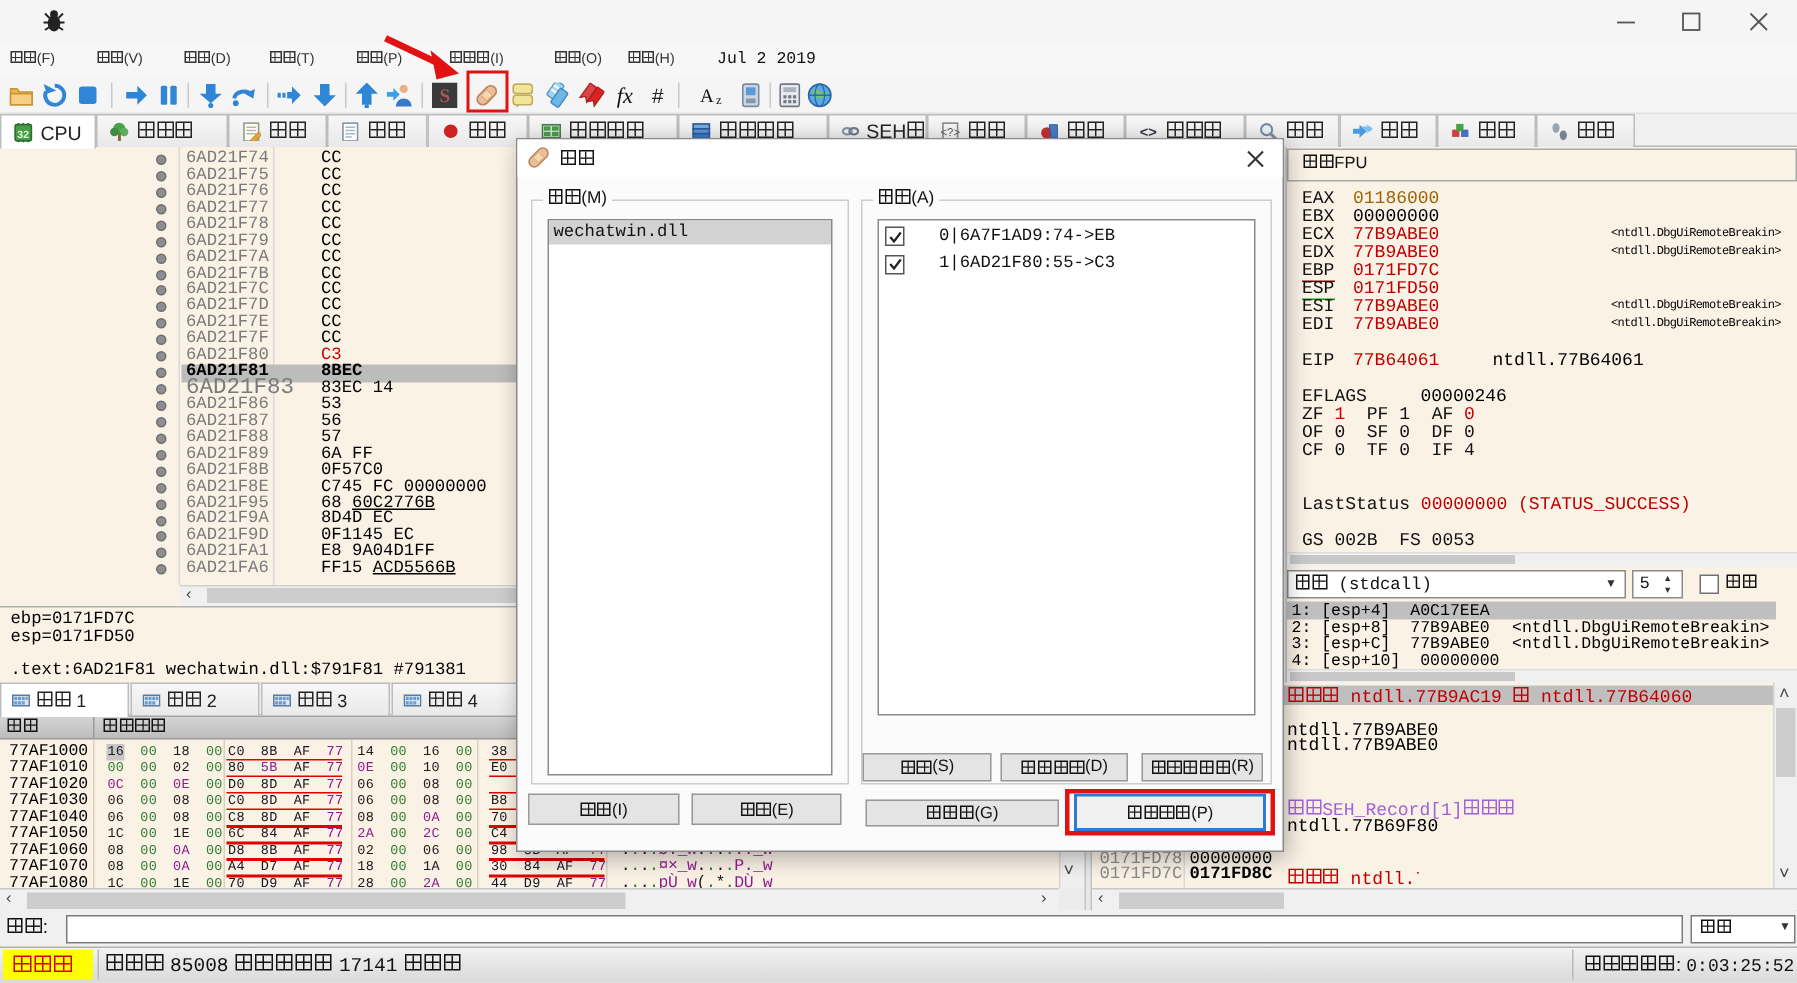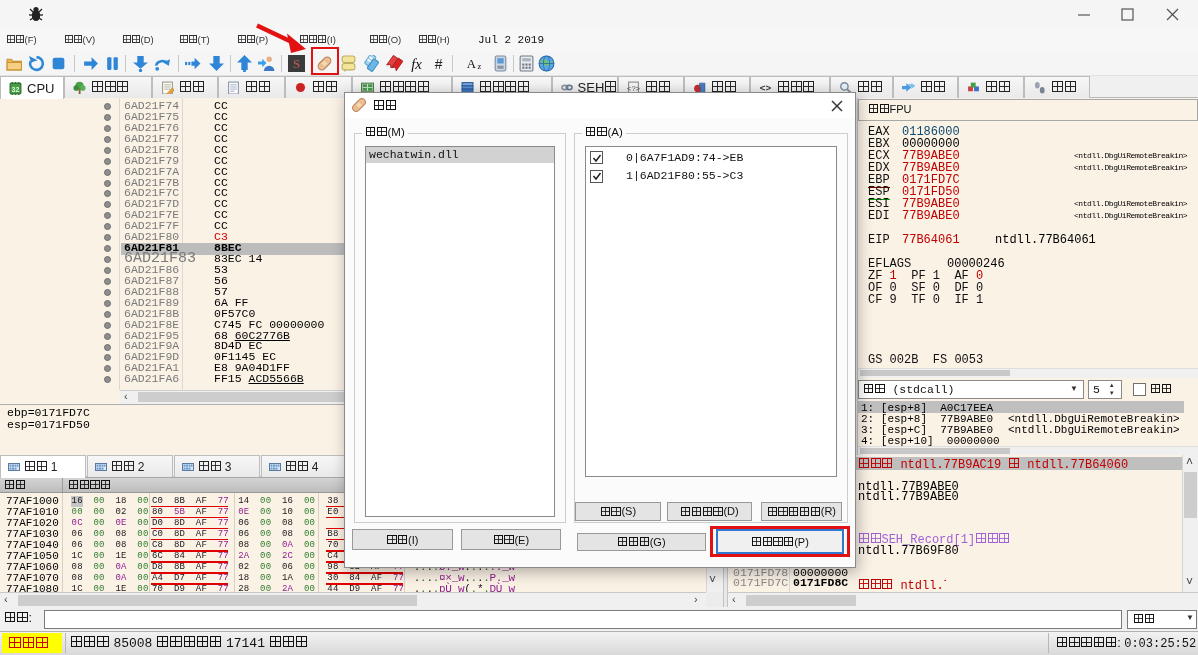--- a/index.html
+++ b/index.html
@@ -382,20 +382,21 @@
     <div class="abs mono" style="left:214px;top:363.32px;font-size:11.5px;line-height:10.93px;color:#000;">E8 9A04D1FF</div>
     <div class="abs" style="left:104px;top:376.2px;width:7px;height:7px;border-radius:50%;background:#8e8e8e;border:1px solid #6e6e6e"></div>
     <div class="abs mono" style="left:124px;top:374.25px;font-size:11.5px;line-height:10.93px;color:#7a7a7a;">6AD21FA6</div>
     <div class="abs mono" style="left:214px;top:374.25px;font-size:11.5px;line-height:10.93px;color:#000;">FF15 <u>ACD5566B</u></div>
     <div class="abs" style="left:120px;top:390px;width:733px;height:14px;background:#f0f0f0;border-top:1px solid #d0d0d0;"></div>
     <div class="abs arr" style="left:124px;top:392px;font-size:11px;color:#444;">‹</div>
     <div class="abs" style="left:138px;top:392px;width:330px;height:10px;background:#cdcdcd;"></div>
     <div class="abs" style="left:0px;top:404px;width:853px;height:51px;background:#fbf2e6;border-top:1px solid #b0b0b0;border-right:1px solid #c4c4c4;"></div>
     <div class="abs mono" style="left:7px;top:406px;font-size:11.5px;color:#000;">ebp=0171FD7C</div>
     <div class="abs mono" style="left:7px;top:418px;font-size:11.5px;color:#000;">esp=0171FD50</div>
+    <div class="abs mono" style="left:7px;top:440px;font-size:11.5px;color:#000;">.text:6AD21F81 wechatwin.dll:$791F81 #791381</div>
     <div class="abs" style="left:0px;top:455px;width:723px;height:22px;background:#f0f0f0;border-bottom:1px solid #b9b9b9;"></div>
     <div class="tab on" style="left:0px;top:455px;width:86px;height:23px">
       <svg style="margin-left:7px" width="12" height="12" viewBox="0 0 12 12">
         <rect x="0.5" y="2.5" width="11" height="7" fill="#dfe8f2" stroke="#5a7aa0"></rect>
         <g fill="#6a9ad0">
           <rect x="1.5" y="3.5" width="2" height="2.2"></rect>
           <rect x="4" y="3.5" width="2" height="2.2"></rect>
           <rect x="6.5" y="3.5" width="2" height="2.2"></rect>
           <rect x="9" y="3.5" width="1.5" height="2.2"></rect>
           <rect x="1.5" y="6.5" width="2" height="2.2"></rect>
@@ -661,21 +662,21 @@
     <div class="abs" style="left:0px;top:592px;width:706px;height:15px;background:#f0f0f0;border-top:1px solid #c8c8c8;"></div>
     <div class="abs arr" style="left:4px;top:595px;font-size:11px;color:#444;">‹</div>
     <div class="abs arr" style="left:694px;top:595px;font-size:11px;color:#444;">›</div>
     <div class="abs" style="left:18px;top:594.5px;width:399px;height:11px;background:#cdcdcd;"></div>
     <div class="abs" style="left:706px;top:592px;width:17px;height:15px;background:#ececec;"></div>
     <div class="abs" style="left:853px;top:98px;width:5px;height:509px;background:#e8e8e8;border-left:1px solid #c4c4c4;border-right:1px solid #c4c4c4;"></div>
     <div class="abs" style="left:858px;top:98px;width:340px;height:357px;background:#fbf2e6;"></div>
     <div class="abs" style="left:858px;top:99px;width:340px;height:22px;background:#fbf2e6;border:1px solid #a8a8a8;"></div>
     <div class="abs " style="left:868px;top:103px;font-size:11px;color:#111;"><i class="k"></i><i class="k"></i>FPU</div>
     <div class="abs mono" style="left:868px;top:125px;font-size:12px;color:#111;">EAX</div>
-    <div class="abs mono" style="left:902px;top:125px;font-size:12px;color:#0c4a6e;">01186000</div>
+    <div class="abs mono" style="left:902px;top:125px;font-size:12px;color:#a16207;">01186000</div>
     <div class="abs mono" style="left:868px;top:137px;font-size:12px;color:#111;">EBX</div>
     <div class="abs mono" style="left:902px;top:137px;font-size:12px;color:#000;">00000000</div>
     <div class="abs mono" style="left:868px;top:149px;font-size:12px;color:#111;">ECX</div>
     <div class="abs mono" style="left:902px;top:149px;font-size:12px;color:#c00000;">77B9ABE0</div>
     <div class="abs mono" style="left:1074px;top:151px;font-size:8px;color:#000;letter-spacing:-0.45px;">&lt;ntdll.DbgUiRemoteBreakin&gt;</div>
     <div class="abs mono" style="left:868px;top:161px;font-size:12px;color:#111;">EDX</div>
     <div class="abs mono" style="left:902px;top:161px;font-size:12px;color:#c00000;">77B9ABE0</div>
     <div class="abs mono" style="left:1074px;top:163px;font-size:8px;color:#000;letter-spacing:-0.45px;">&lt;ntdll.DbgUiRemoteBreakin&gt;</div>
     <div class="abs mono" style="left:868px;top:173px;font-size:12px;color:#111;border-bottom:1.5px solid #8b0000;">EBP</div>
     <div class="abs mono" style="left:902px;top:173px;font-size:12px;color:#c00000;">0171FD7C</div>
@@ -687,36 +688,37 @@
     <div class="abs mono" style="left:868px;top:209px;font-size:12px;color:#111;">EDI</div>
     <div class="abs mono" style="left:902px;top:209px;font-size:12px;color:#c00000;">77B9ABE0</div>
     <div class="abs mono" style="left:1074px;top:211px;font-size:8px;color:#000;letter-spacing:-0.45px;">&lt;ntdll.DbgUiRemoteBreakin&gt;</div>
     <div class="abs mono" style="left:868px;top:233px;font-size:12px;color:#111;">EIP</div>
     <div class="abs mono" style="left:902px;top:233px;font-size:12px;color:#c00000;">77B64061</div>
     <div class="abs mono" style="left:995px;top:233px;font-size:12px;color:#000;">ntdll.77B64061</div>
     <div class="abs mono" style="left:868px;top:257px;font-size:12px;color:#111;">EFLAGS</div>
     <div class="abs mono" style="left:947px;top:257px;font-size:12px;color:#000000;">00000246</div>
     <div class="abs mono" style="left:868px;top:269px;font-size:12px;color:#111;">ZF <span style="color:#c00000">1</span>  PF 1  AF <span style="color:#c00000">0</span></div>
     <div class="abs mono" style="left:868px;top:281px;font-size:12px;color:#111;">OF 0  SF 0  DF 0</div>
-    <div class="abs mono" style="left:868px;top:293px;font-size:12px;color:#111;">CF 9  TF 0  IF 1</div>
+    <div class="abs mono" style="left:868px;top:293px;font-size:12px;color:#111;">CF 0  TF 0  IF 4</div>
+    <div class="abs mono" style="left:868px;top:329px;font-size:12px;color:#111;">LastStatus <span style="color:#c00000">00000000 (STATUS_SUCCESS)</span></div>
     <div class="abs mono" style="left:868px;top:353px;font-size:12px;color:#111;">GS 002B  FS 0053</div>
     <div class="abs" style="left:858px;top:368px;width:340px;height:10px;background:#f0f0f0;border-top:1px solid #ddd;"></div>
     <div class="abs" style="left:860px;top:370px;width:150px;height:6px;background:#c8c8c8;"></div>
     <div class="abs" style="left:858px;top:380px;width:226px;height:19px;background:#fff;border:1px solid #8a8a8a;"></div>
     <div class="abs mono" style="left:863px;top:383px;font-size:11.5px;color:#111;"><i class="k"></i><i class="k"></i> (stdcall)</div>
     <div class="abs " style="left:1070px;top:384px;font-size:8px;color:#333;">▼</div>
     <div class="abs" style="left:1088px;top:380px;width:34px;height:19px;background:#fff;border:1px solid #8a8a8a;"></div>
     <div class="abs mono" style="left:1093px;top:383px;font-size:11.5px;color:#111;">5</div>
     <div class="abs " style="left:1110px;top:381px;font-size:7px;color:#333;">▴</div>
     <div class="abs " style="left:1110px;top:389px;font-size:7px;color:#333;">▾</div>
     <div class="abs" style="left:1133px;top:383px;width:13px;height:13px;background:#fff;border:1px solid #707070;"></div>
     <div class="abs " style="left:1150px;top:383px;font-size:11px;color:#111;"><i class="k"></i><i class="k"></i></div>
     <div class="abs" style="left:858px;top:401px;width:340px;height:54px;background:#fbf2e6;"></div>
     <div class="abs" style="left:858px;top:401px;width:326px;height:12px;background:#bfbfbf;"></div>
-    <div class="abs mono" style="left:861px;top:401.5px;font-size:11px;color:#000;">1: [esp+8]  A0C17EEA</div>
+    <div class="abs mono" style="left:861px;top:401.5px;font-size:11px;color:#000;">1: [esp+4]  A0C17EEA</div>
     <div class="abs mono" style="left:861px;top:412.6px;font-size:11px;color:#000;">2: [esp+8]  77B9ABE0</div>
     <div class="abs mono" style="left:1008px;top:412.6px;font-size:11px;color:#000;">&lt;ntdll.DbgUiRemoteBreakin&gt;</div>
     <div class="abs mono" style="left:861px;top:423.7px;font-size:11px;color:#000;">3: [esp+C]  77B9ABE0</div>
     <div class="abs mono" style="left:1008px;top:423.7px;font-size:11px;color:#000;">&lt;ntdll.DbgUiRemoteBreakin&gt;</div>
     <div class="abs mono" style="left:861px;top:434.8px;font-size:11px;color:#000;">4: [esp+10]  00000000</div>
     <div class="abs" style="left:858px;top:446px;width:340px;height:9px;background:#f0f0f0;border-top:1px solid #ddd;"></div>
     <div class="abs" style="left:860px;top:447.5px;width:150px;height:6px;background:#c8c8c8;"></div>
     <div class="abs" style="left:723px;top:455px;width:5px;height:152px;background:#e8e8e8;border-left:1px solid #c4c4c4;border-right:1px solid #c4c4c4;"></div>
     <div class="abs" style="left:728px;top:455px;width:470px;height:137px;background:#fbf2e6;"></div>
     <div class="abs" style="left:788.5px;top:455px;width:1px;height:137px;background:#d8d8d8;"></div>

